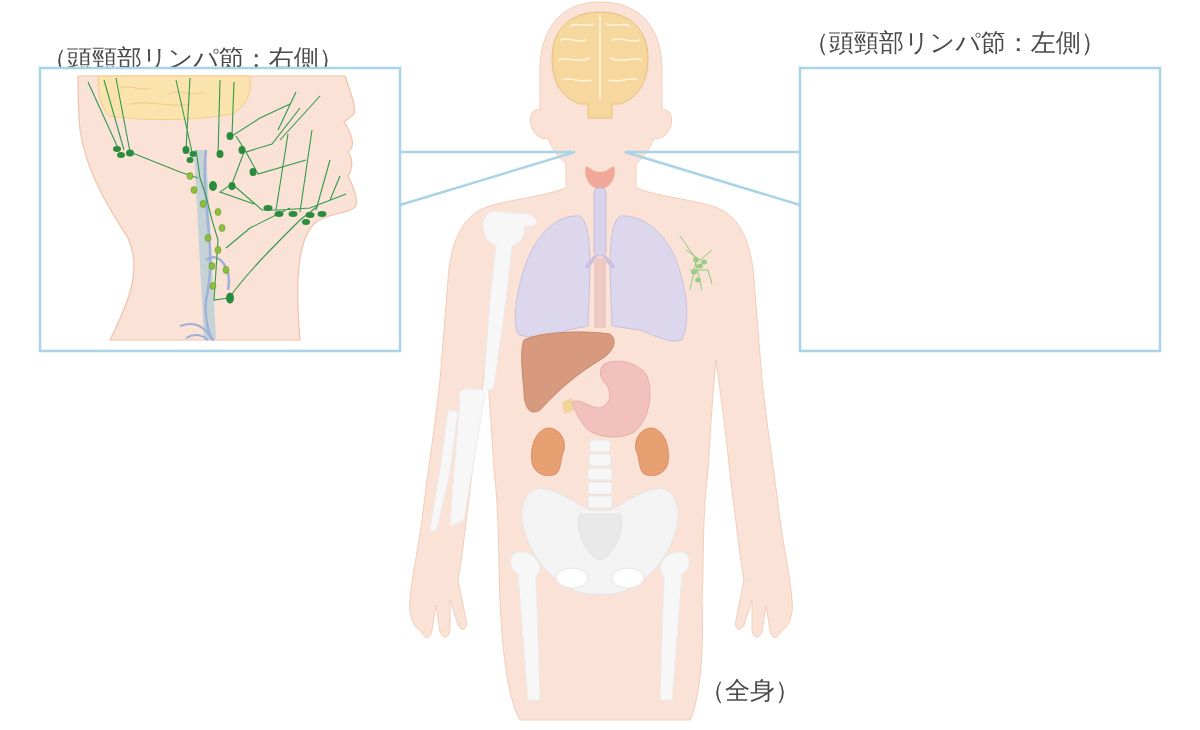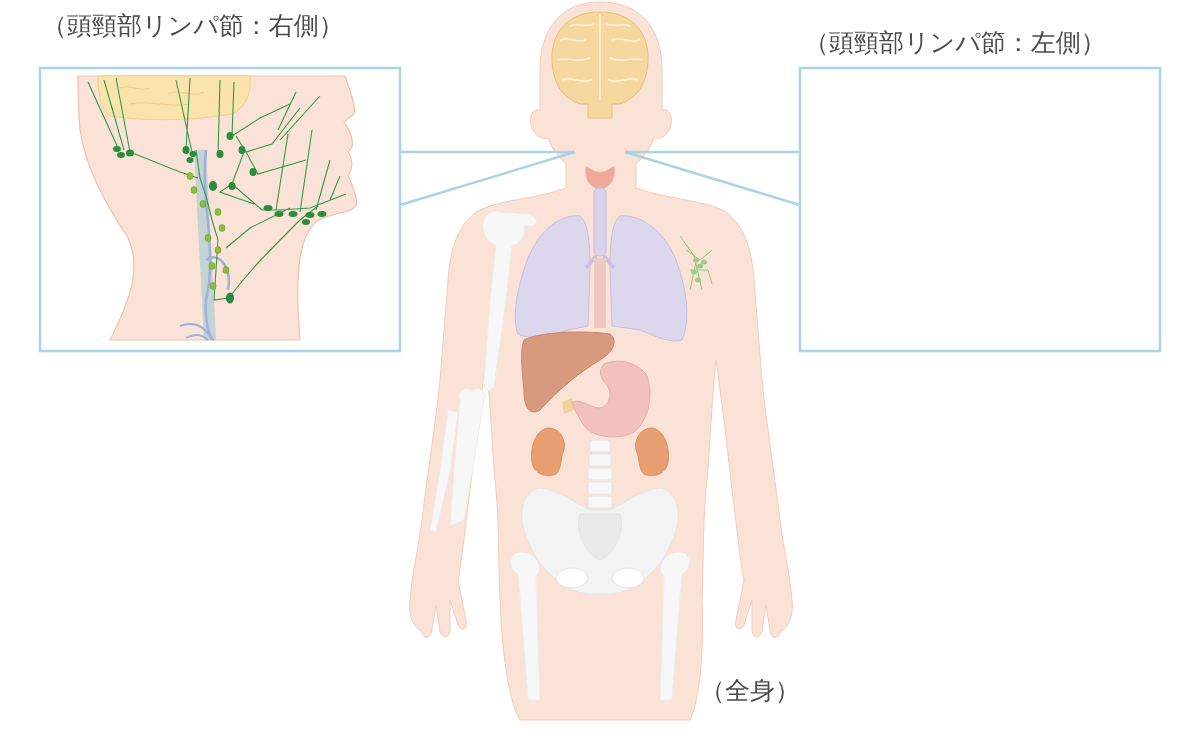--- a/index.html
+++ b/index.html
@@ -1,19 +1,19 @@
 <!DOCTYPE html>
 <html><head>
 <meta charset="utf-8">
 <style>
   html, body { margin: 0; padding: 0; background: #ffffff; }
   body { width: 1200px; height: 730px; position: relative; overflow: hidden;
          font-family: "DejaVu Sans", "Liberation Sans", sans-serif; }
   .label { position: absolute; color: #4a4a4a; font-size: 25px; letter-spacing: 0px; white-space: nowrap; }
-  #label-right { left: 42px; top: 9px; }
+  #label-right { left: 42px; top: 42px; }
   #label-left { left: 804px; top: 26px; }
   #label-body { left: 700px; top: 674px; }
   svg.stage { position: absolute; left: 0; top: 0; }
 </style>
 </head>
 <body>
 
 <div class="label" id="label-right">（頭頸部リンパ節：右側）</div>
 <div class="label" id="label-left">（頭頸部リンパ節：左側）</div>
 <div class="label" id="label-body">（全身）</div>

